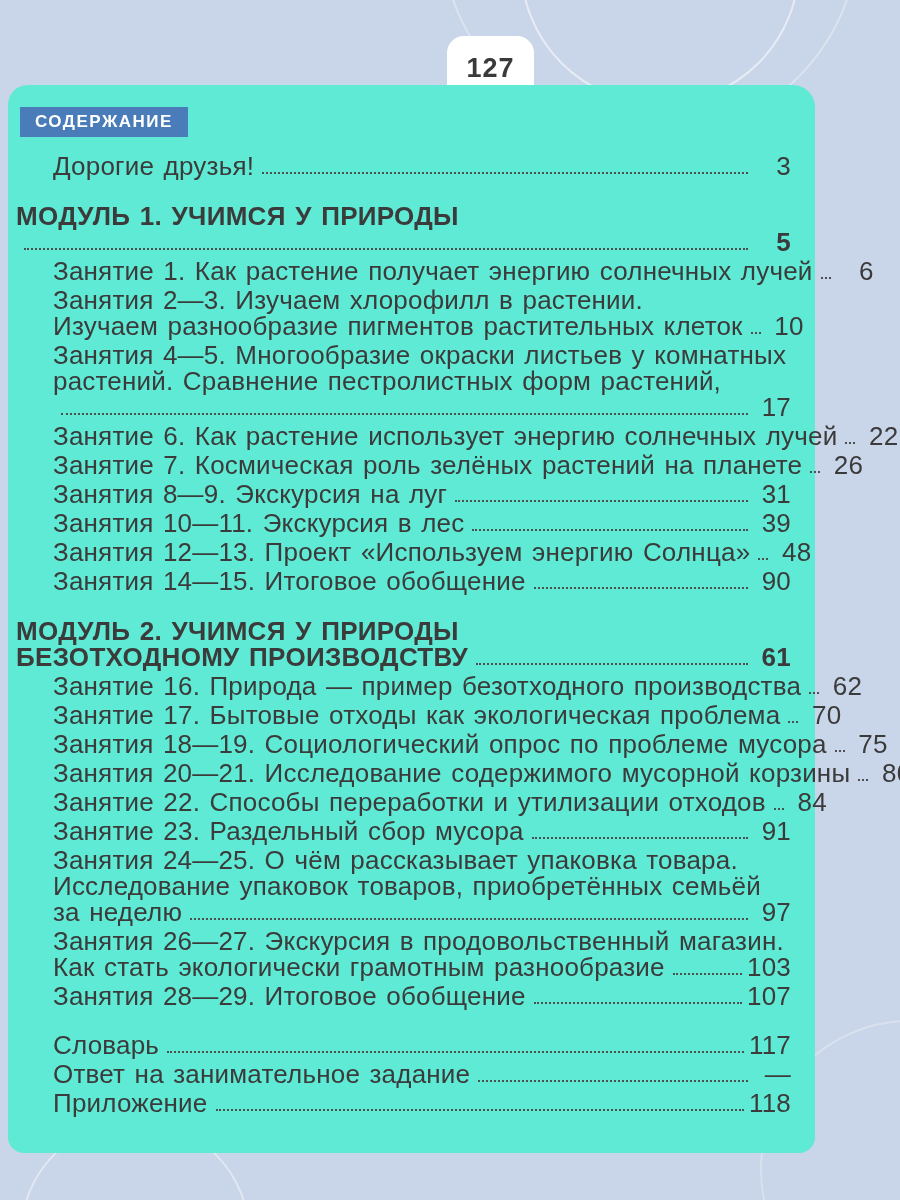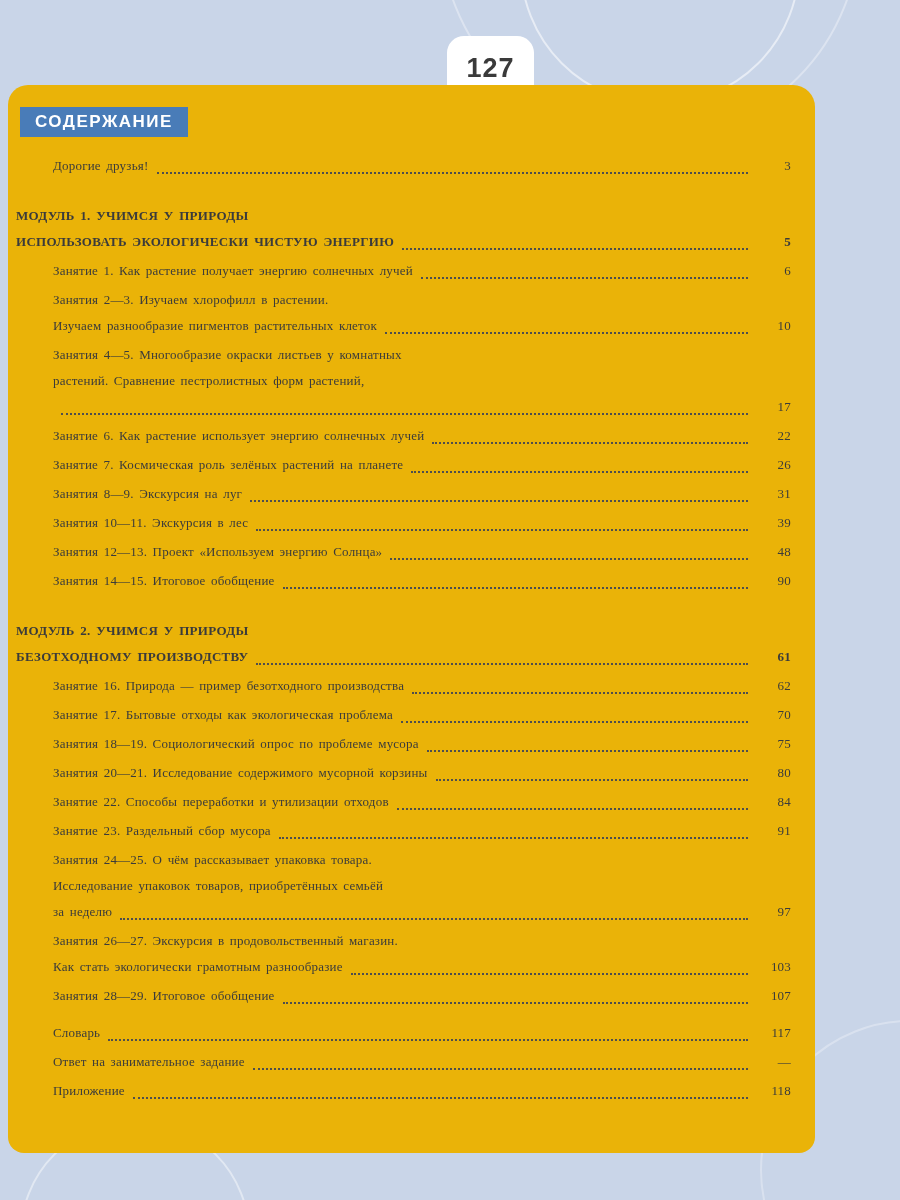--- a/index.html
+++ b/index.html
@@ -37,44 +37,44 @@
     font-weight: 700;
     letter-spacing: 1px;
     color: #3a3a3a;
   }
 
   .book-page {
     position: absolute;
     left: 8px; top: 85px;
     width: 807px;
     height: 1068px;
-    background: #eab308;
+    background: #5eead4;
     border-radius: 20px 22px 16px 16px;
     z-index: 1;
     padding: 22px 24px 20px 8px;
   }
 
   .contents-header {
     display: inline-block;
     background: #497cb8;
     color: #ffffff;
     font-size: 17px;
     font-weight: 700;
     letter-spacing: 1.5px;
     padding: 5px 15px 5px 15px;
     margin-left: 4px;
     margin-bottom: 13px;
   }
 
-  .toc { font-size: 13px; line-height: 26px; letter-spacing: 0.2px; word-spacing: 2px; font-family: Liberation Serif, serif; }
+  .toc { font-size: 26px; line-height: 26px; letter-spacing: 0.2px; word-spacing: 2px; }
 
   .entry { margin: 3px 0 2px 0; }
   .entry:not(.module) { padding-left: 37px; }
   .entry.module { margin-top: 24px; font-weight: 700; letter-spacing: 0.3px; }
-  .entry.gap { margin-top: 11px; }
+  .entry.gap { margin-top: 23px; }
 
   .line.last { display: flex; align-items: flex-end; }
   .txt { white-space: nowrap; }
   .leader {
     flex: 1 1 auto;
     min-width: 10px;
     border-bottom: 2.6px dotted #4e4e4e;
     margin: 0 5px 5px 8px;
   }
   .num {
@@ -103,21 +103,20 @@
       <div class="entry">
         <div class="line last">
           <span class="txt">Дорогие друзья!</span>
           <span class="leader"></span>
           <span class="num">3</span>
         </div>
       </div>
       <div class="entry module">
         <div class="line"><span class="txt">МОДУЛЬ 1. УЧИМСЯ У ПРИРОДЫ</span></div>
         <div class="line last">
-          <span class="txt">ИСПОЛЬЗОВАТЬ ЭКОЛОГИЧЕСКИ ЧИСТУЮ ЭНЕРГИЮ</span>
           <span class="leader"></span>
           <span class="num">5</span>
         </div>
       </div>
       <div class="entry">
         <div class="line last">
           <span class="txt">Занятие 1. Как растение получает энергию солнечных лучей</span>
           <span class="leader"></span>
           <span class="num">6</span>
         </div>

